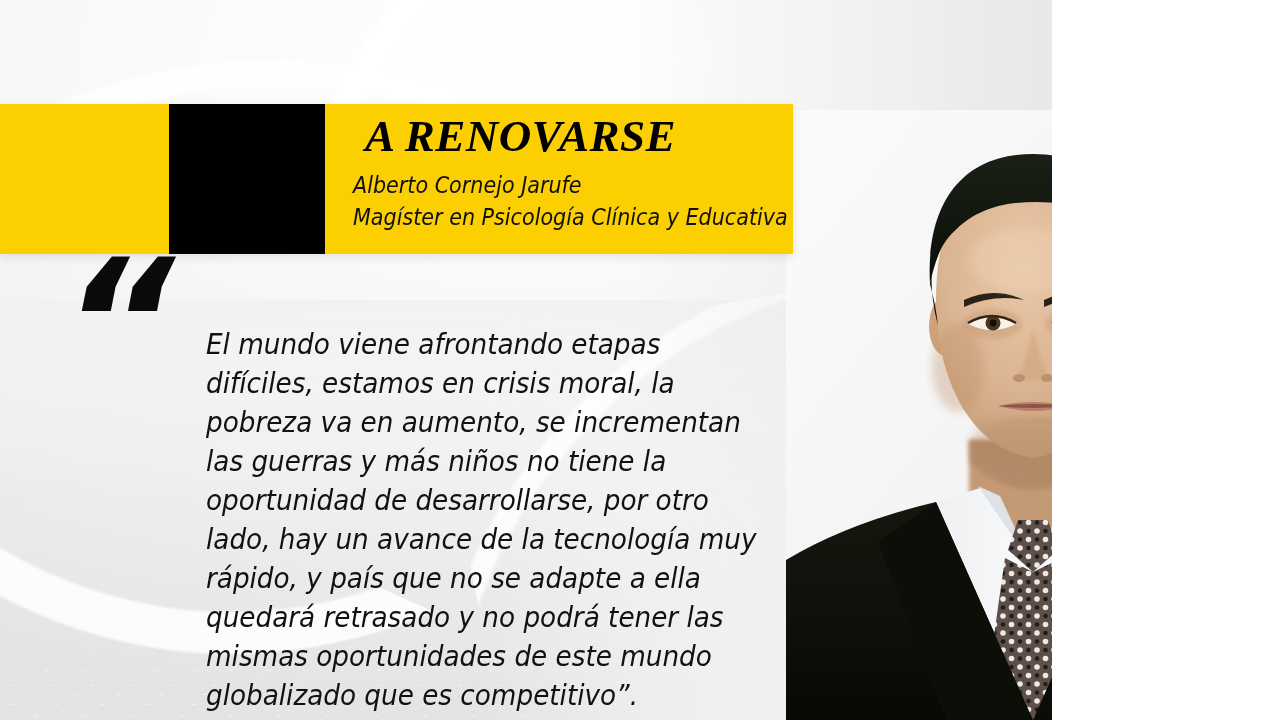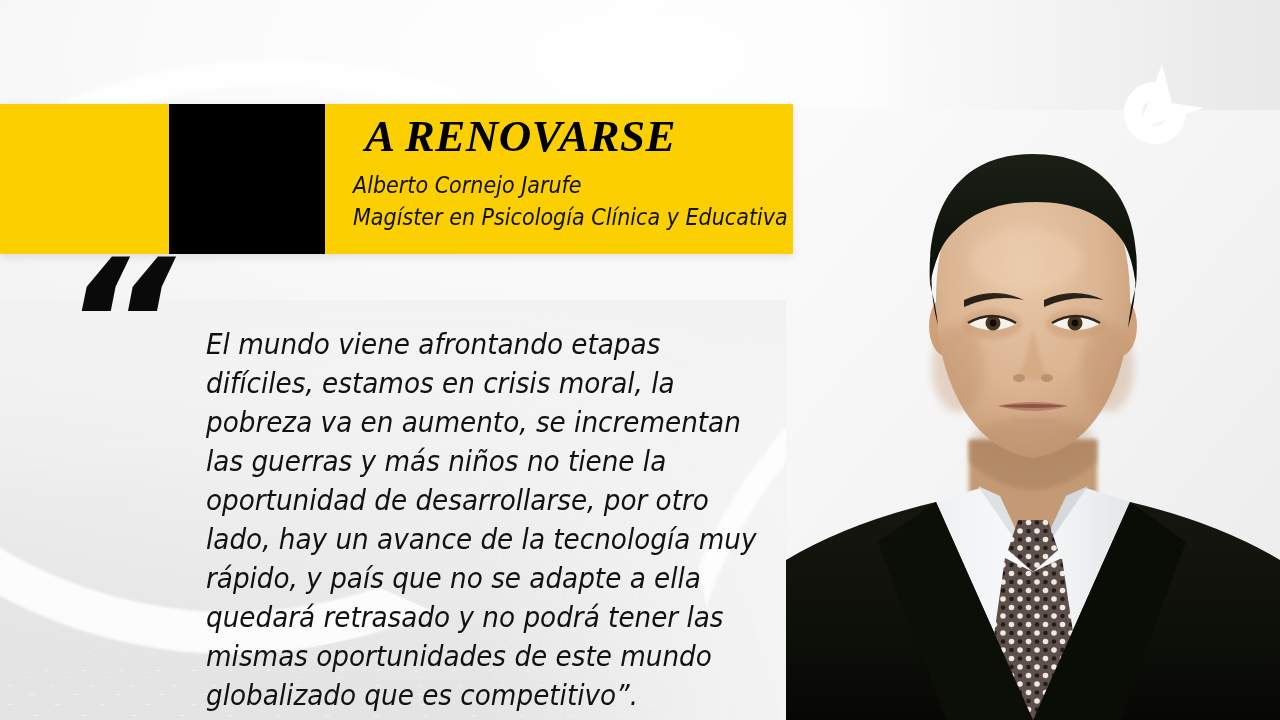--- a/index.html
+++ b/index.html
@@ -7,21 +7,21 @@
     padding: 0;
     width: 1280px;
     height: 720px;
     overflow: hidden;
     background: #ffffff;
     font-family: "Liberation Sans", sans-serif;
   }
 
   #stage {
     position: relative;
-    width: 1280px;
+    width: 1052px;
     height: 720px;
     overflow: hidden;
     background: #a3a3a3;
   }
 
   
   .bg-base {
     position: absolute;
     inset: 0;
     background:

